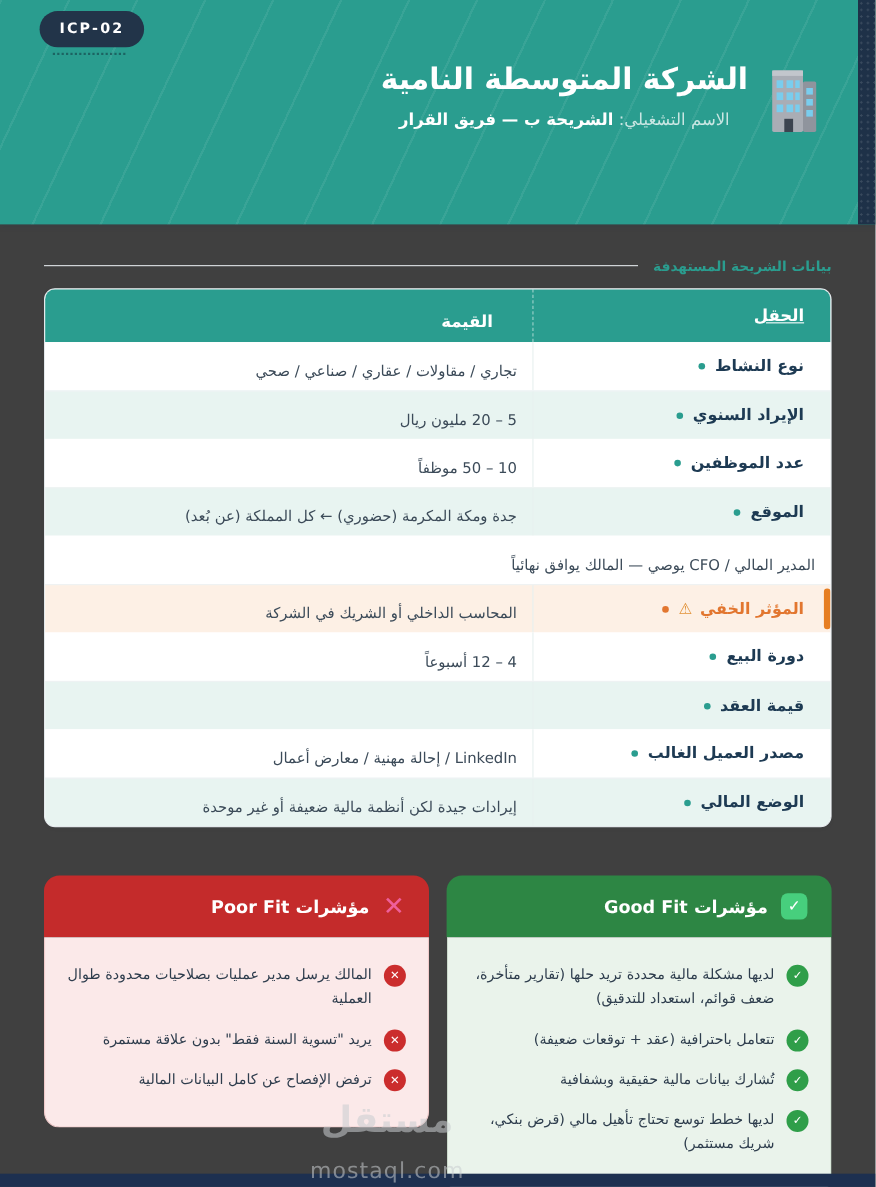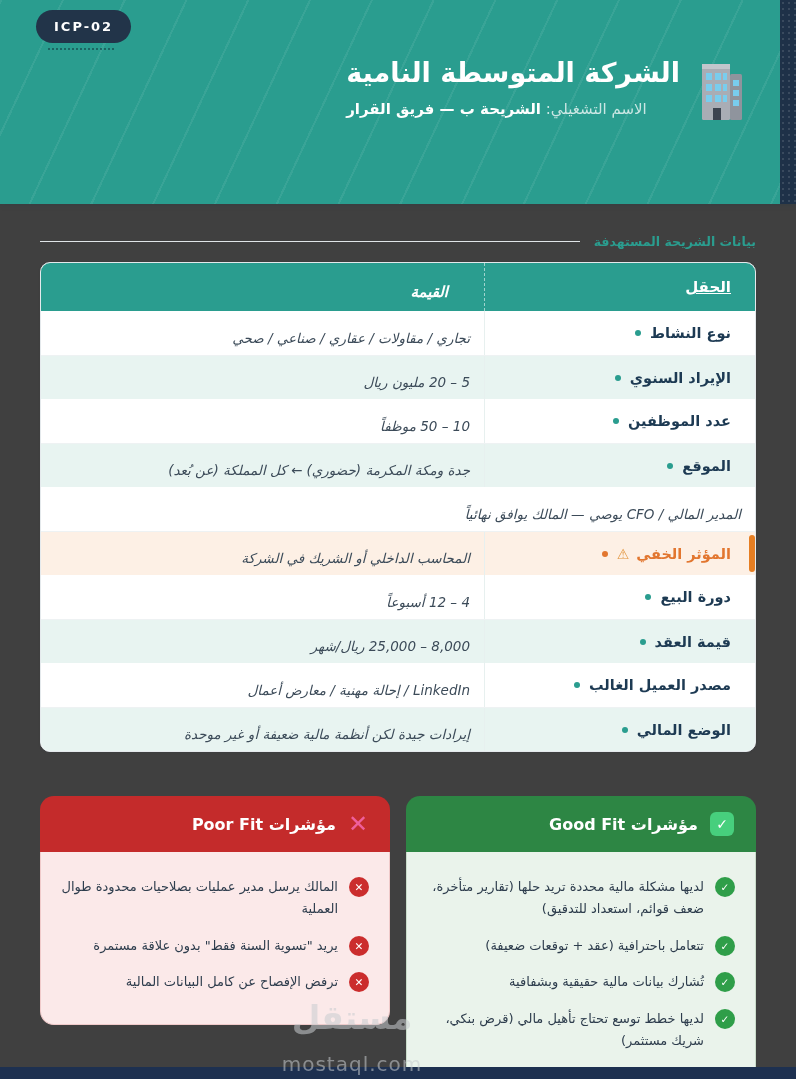--- a/index.html
+++ b/index.html
@@ -29,21 +29,21 @@
     padding:9px 18px; border-radius:20px;
   }
   .badge-dots {
     position:absolute; top:47px; left:48px; width:66px; height:3px;
     border-bottom:2px dotted rgba(10,30,45,0.45);
   }
   .header-content {
     position:absolute; top:56px; right:48px; direction:rtl;
     display:flex; align-items:flex-start; gap:16px;
   }
-  .header-text { text-align:left; }
+  .header-text { text-align:center; }
   .page-title { color:#ffffff; font-weight:bold; font-size:27px; line-height:1.25; }
   .page-subtitle { margin-top:10px; font-size:15px; color:rgba(255,255,255,0.75); }
   .page-subtitle b { color:#ffffff; font-weight:bold; }
   .building-icon { margin-top:4px; }
   
   .content { position:absolute; top:204px; left:0; width:796px; padding:0 40px; }
   .section-row { margin-top:30px; direction:rtl; display:flex; align-items:center; gap:14px; }
   .section-label { color:#2a9d8f; font-weight:bold; font-size:12.5px; white-space:nowrap; }
   .section-line { flex:1; height:0; border-top:1px solid #e0e5e8; }
   
@@ -55,21 +55,21 @@
   .trow { display:flex; direction:rtl; min-height:44px; align-items:stretch; position:relative; }
   .thead { background:#2a9d8f; min-height:48px; }
   .cell-field {
     width:271px; flex:0 0 271px; display:flex; align-items:center;
     justify-content:flex-start; padding:0 24px 0 12px;
     border-left:1px solid #e7f0ef;
   }
   .thead .cell-field { border-left:1px dashed rgba(255,255,255,0.55);text-decoration:underline; }
   .cell-value {
     flex:1; display:flex; align-items:center; padding:16px 14px 6px 26px;
-    font-size:13.5px; color:#3c4b59; line-height:1.5;font-style:italic;
+    font-size:13.5px; color:#3c4b59; line-height:1.5;
   }
   .thead .cell-field, .thead .cell-value { color:#fff; font-weight:bold; font-size:15px; }
   .thead .cell-value { padding-left:36px; padding-right:36px; justify-content:flex-start; }
   .trow.tint { background:#e8f4f1; }
   .trow.plain { background:#ffffff; }
   .trow + .trow { border-top:1px solid #eef2f3; }
   .trow.tint + .trow, .trow.warning + .trow { border-top:none; }
   .flabel { font-weight:bold; font-size:14.5px; color:#1d3a53; }
   .fdot { width:6px; height:6px; border-radius:50%; background:#2a9d8f; margin-right:9px; flex:0 0 auto; }
   .trow.warning { background:#fdf0e5; }
@@ -216,21 +216,20 @@
               <span class="flabel">دورة البيع</span>
               <span class="fdot"></span>
             </div>
             <div class="cell-value">4 – 12 أسبوعاً</div>
           </div>
           <div class="trow tint">
             <div class="cell-field">
               <span class="flabel">قيمة العقد</span>
               <span class="fdot"></span>
             </div>
-            <div class="cell-value">8,000 – 25,000 ريال/شهر</div>
           </div>
           <div class="trow plain">
             <div class="cell-field">
               <span class="flabel">مصدر العميل الغالب</span>
               <span class="fdot"></span>
             </div>
             <div class="cell-value">LinkedIn / إحالة مهنية / معارض أعمال</div>
           </div>
           <div class="trow tint">
             <div class="cell-field">

